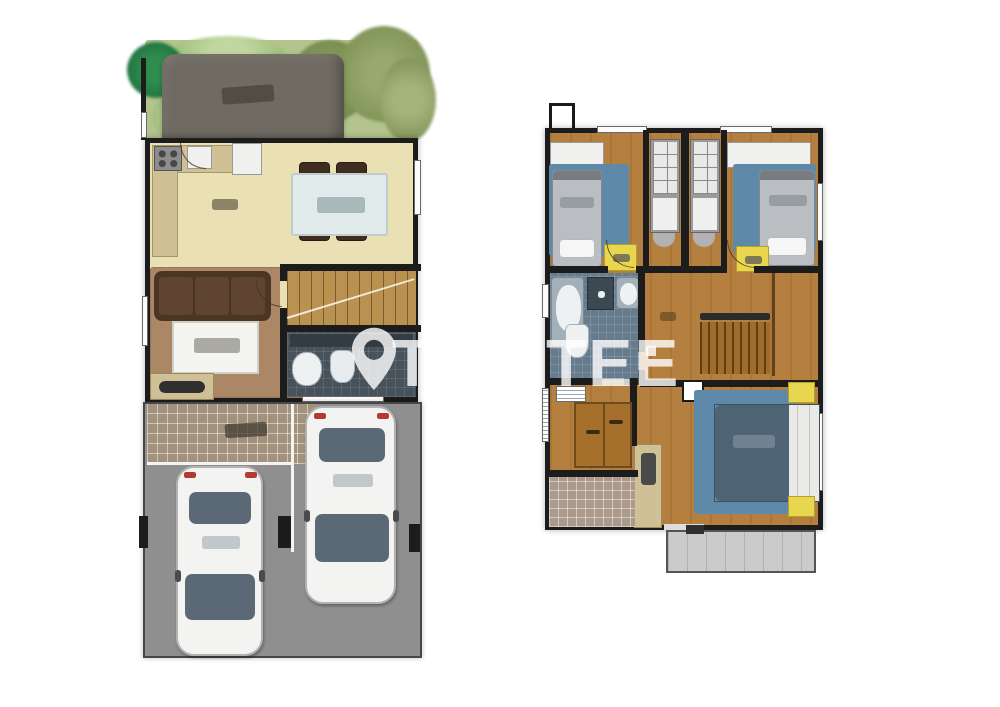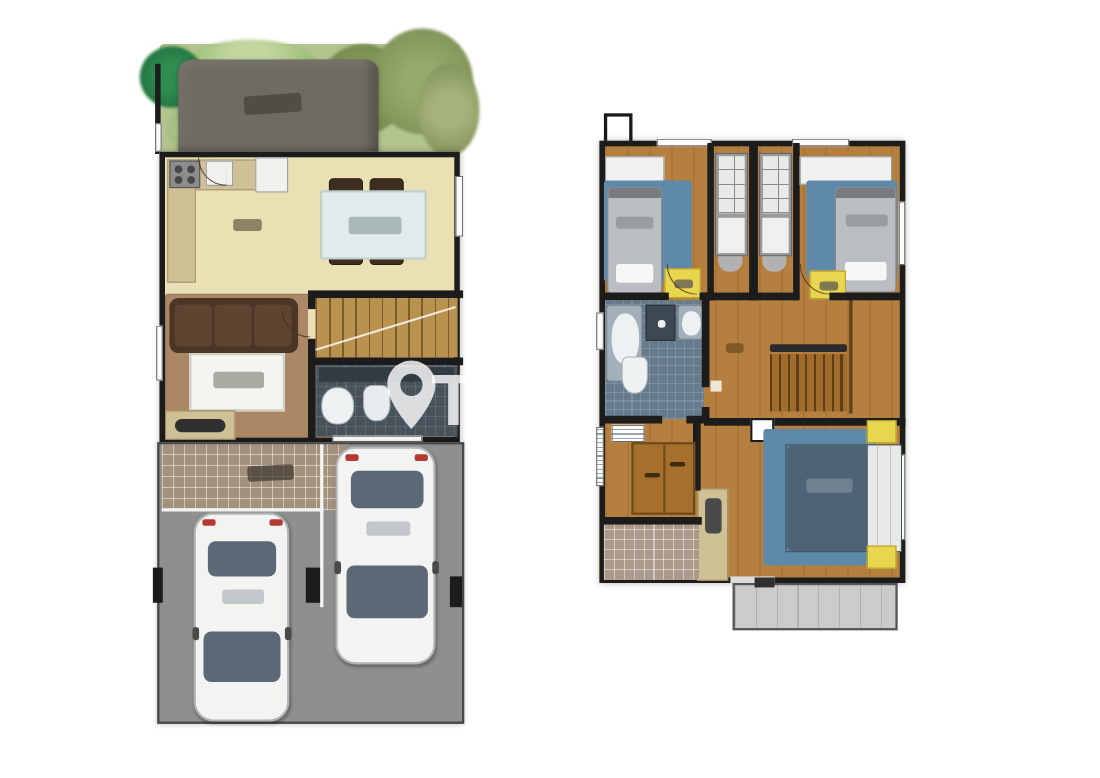--- a/index.html
+++ b/index.html
@@ -276,16 +276,17 @@
       <div class="abs" style="left:18px;top:-7px;width:18px;height:9px;background:#2f2f2f"></div>
     </div>
   </div>
 
   <div class="grp">
     <svg class="abs" style="left:352px;top:326px;width:44px;height:66px;opacity:.8" viewBox="0 0 24 34">
       <path fill-rule="evenodd" fill="#ffffff" d="M12 0C5.4 0 0 5.4 0 12c0 9 12 22 12 22s12-13 12-22C24 5.4 18.6 0 12 0zm0 17.5a5.5 5.5 0 1 1 0-11 5.5 5.5 0 0 1 0 11z"></path>
     </svg>
     <div class="abs wm" style="left:392px;top:330px">T</div>
     <div class="abs" style="left:528px;top:338px;width:8px;height:42px;background:#fff;opacity:.45"></div>
+    <div class="abs wm" style="left:546px;top:330px">TEE</div>
     <div class="abs" style="left:646px;top:346px;width:10px;height:10px;background:#fff;opacity:.8"></div>
   </div>
 
 </div>
 
 </body></html>

